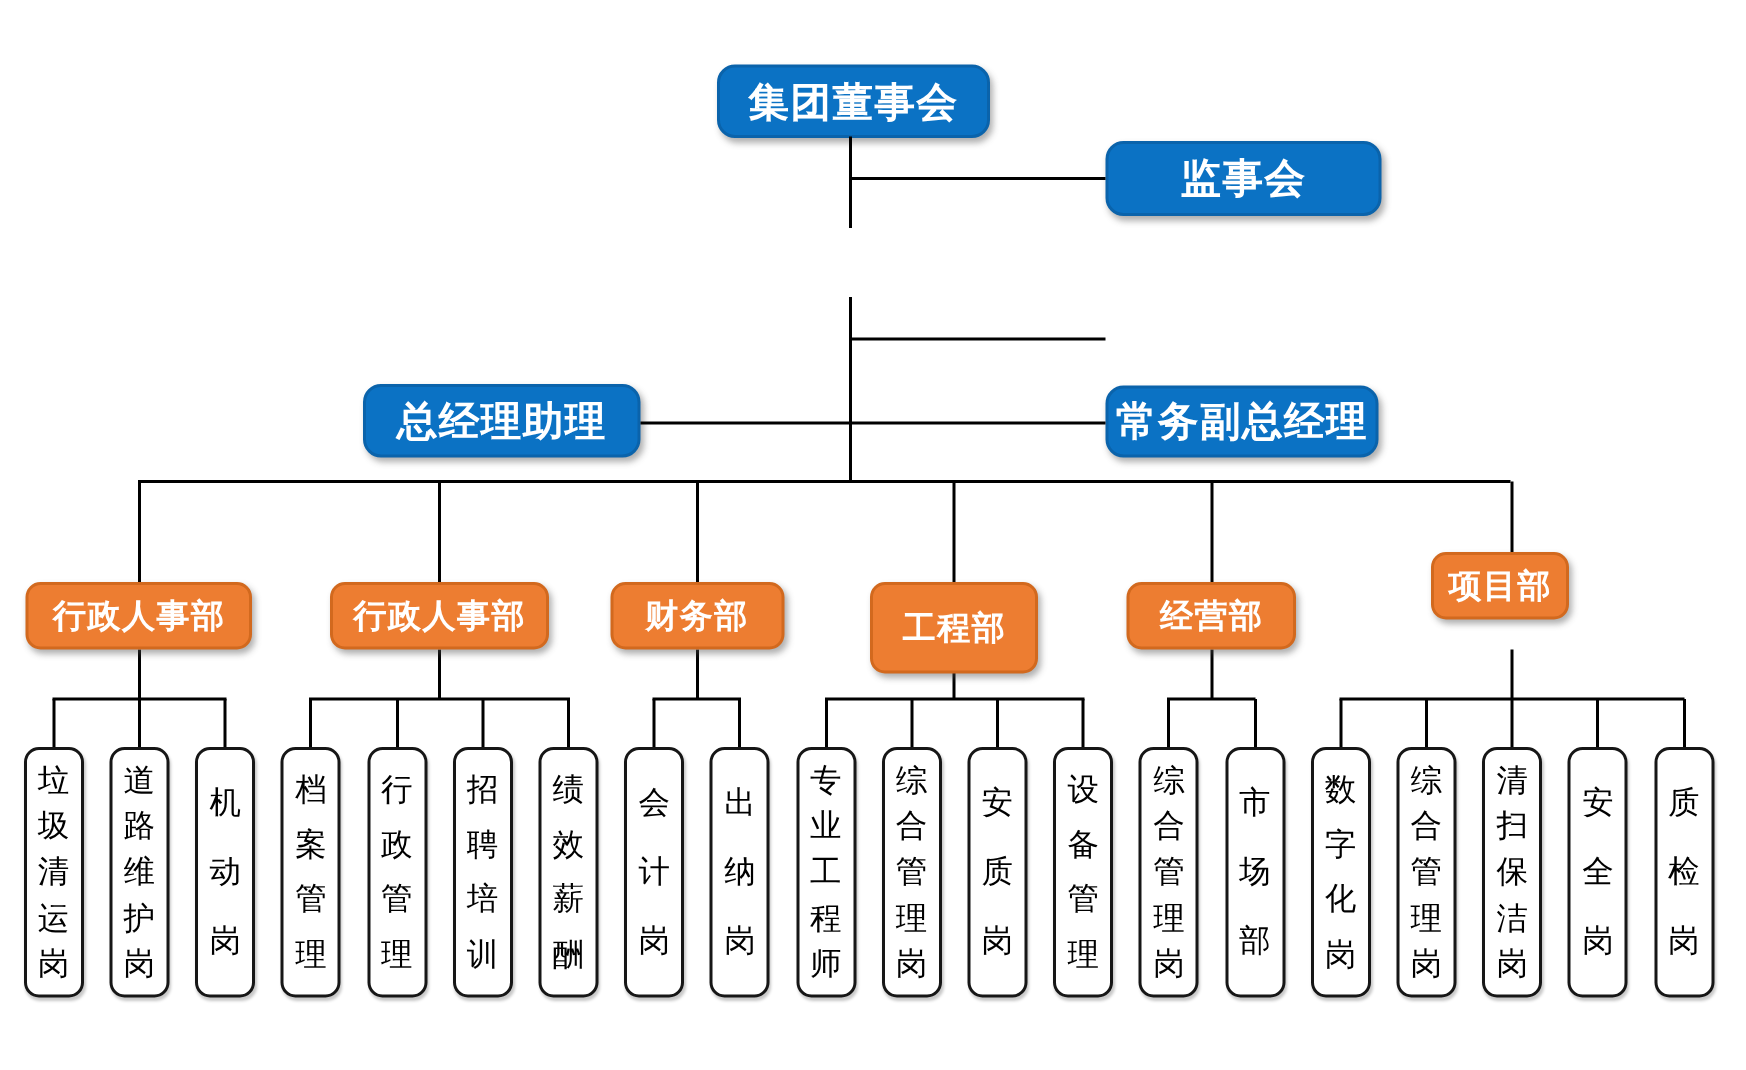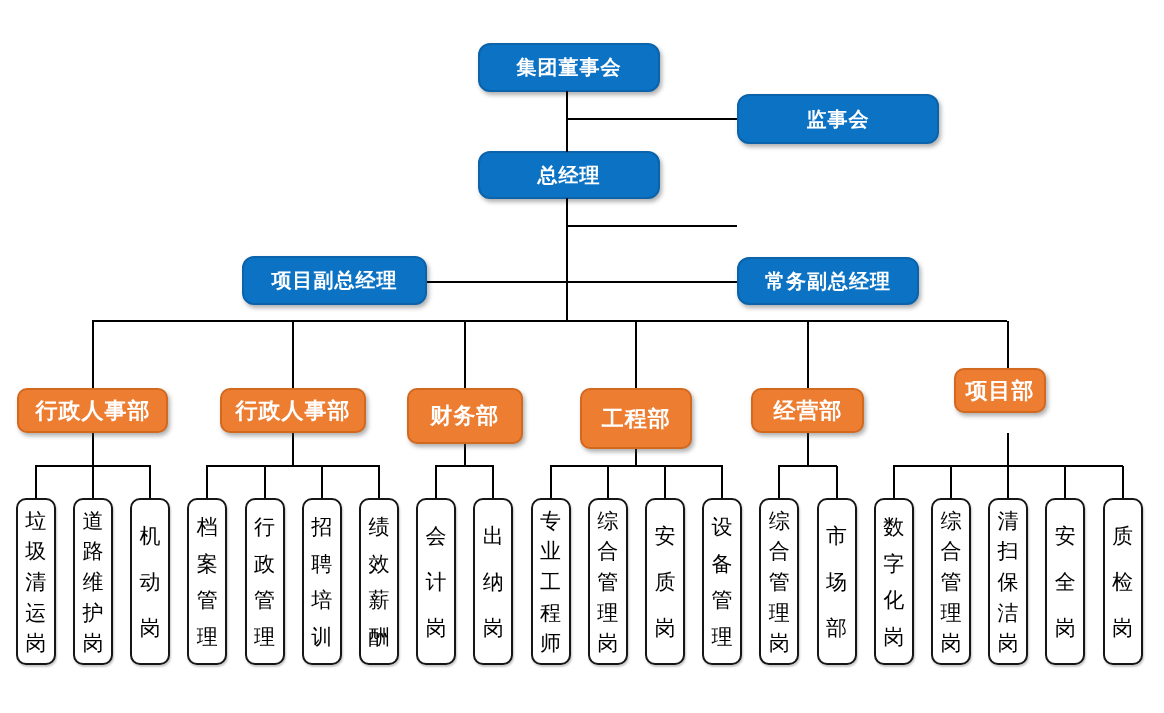--- a/index.html
+++ b/index.html
@@ -6,21 +6,21 @@
   #canvas{
     position:relative;width:1164px;height:713px;background:#fff;overflow:hidden;
     font-family:"Liberation Sans","DejaVu Sans",sans-serif;
   }
   .box{
     position:absolute;box-sizing:border-box;display:flex;align-items:center;justify-content:center;
     white-space:nowrap;
   }
   .box.exec{
     background:#0B72C4;border:2.5px solid #0A63AB;border-radius:12px;
-    color:#fff;font-weight:bold;font-size:20px;letter-spacing:1px;
+    color:#fff;font-weight:bold;font-size:27px;letter-spacing:1px;
     box-shadow:2px 3px 4px rgba(80,80,80,.45);
   }
   .box.dept{
     background:#ED7D31;border:2.5px solid #D2691E;border-radius:10px;
     color:#fff;font-weight:bold;font-size:22px;letter-spacing:1px;
     box-shadow:2px 3px 4px rgba(80,80,80,.45);
   }
   .box.leaf{
     background:#fff;border:2.5px solid #161616;border-radius:10px;
     color:#000;font-size:21px;font-weight:400;
@@ -29,23 +29,22 @@
   }
   .box.leaf span{display:block;line-height:1;}
   .line{position:absolute;background:#000;}
 </style>
 </head>
 <body>
 
 <div id="canvas">
 
   <div class="box exec" style="left:478px;top:43px;width:182px;height:49px;">集团董事会</div>
-  <div class="box exec" style="left:737px;top:94px;width:202px;height:50px;">监事会</div>
-  <div class="box exec" style="left:478px;top:151px;width:182px;height:48px;">总经理</div>
-  <div class="box exec" style="left:242px;top:256px;width:185px;height:49px;">项目副总经理</div>
+  <div class="box exec" style="left:737px;top:94px;width:184px;height:50px;">监事会</div>
+  <div class="box exec" style="left:242px;top:256px;width:185px;height:49px;">总经理助理</div>
   <div class="box exec" style="left:737px;top:257px;width:182px;height:48px;">常务副总经理</div>
 
   <div class="line" style="left:566px;top:91px;width:2px;height:61px;"></div>
   <div class="line" style="left:566px;top:118px;width:171px;height:2px;"></div>
   <div class="line" style="left:566px;top:198px;width:2px;height:123px;"></div>
   <div class="line" style="left:566px;top:225px;width:171px;height:2px;"></div>
   <div class="line" style="left:427px;top:281px;width:310px;height:2px;"></div>
   <div class="line" style="left:92px;top:320px;width:915px;height:2px;"></div>
 
   <div id="generated">
@@ -103,21 +102,21 @@
       <div class="line" style="left: 377.9px; top: 466px; width: 2px; height: 32px;"></div>
       <div class="box leaf" style="left: 358.9px; top: 498px; width: 40px; height: 167px;">
         <span>绩</span>
         <span>效</span>
         <span>薪</span>
         <span>酬</span>
       </div>
       <div class="line" style="left: 463.7px; top: 321px; width: 2px; height: 67px;"></div>
       <div class="line" style="left: 463.7px; top: 433px; width: 2px; height: 33px;"></div>
       <div class="line" style="left: 435.1px; top: 465px; width: 59.2px; height: 2px;"></div>
-      <div class="box dept" style="left: 406.7px; top: 388px; width: 116px; height: 56px;">财务部</div>
+      <div class="box dept" style="left: 406.7px; top: 388px; width: 116px; height: 45px;">财务部</div>
       <div class="line" style="left: 435.1px; top: 466px; width: 2px; height: 32px;"></div>
       <div class="box leaf" style="left: 416.1px; top: 498px; width: 40px; height: 167px;">
         <span>会</span>
         <span>计</span>
         <span>岗</span>
       </div>
       <div class="line" style="left: 492.3px; top: 466px; width: 2px; height: 32px;"></div>
       <div class="box leaf" style="left: 473.3px; top: 498px; width: 40px; height: 167px;">
         <span>出</span>
         <span>纳</span>

